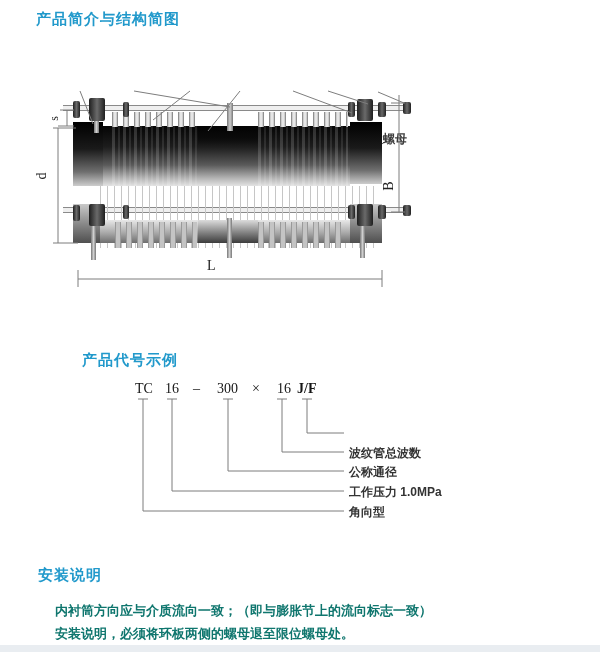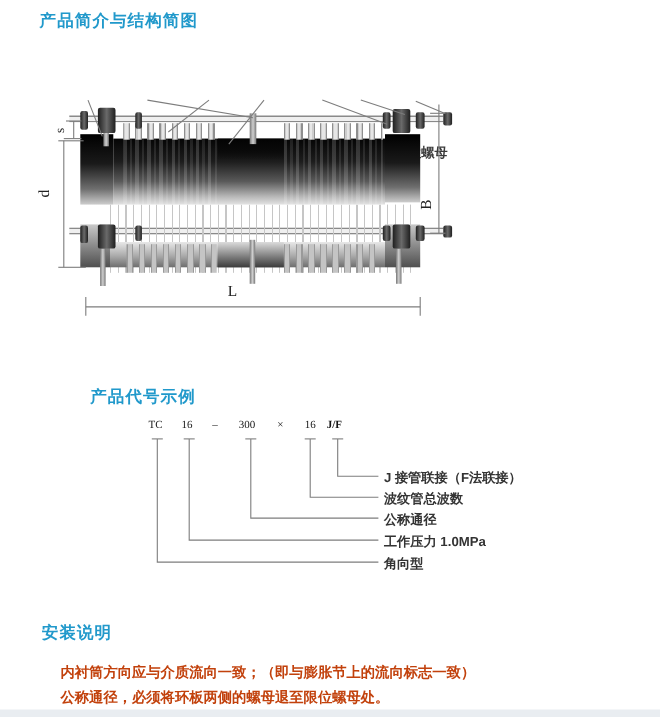--- a/index.html
+++ b/index.html
@@ -20,24 +20,24 @@
   .ridges{position:absolute;background:repeating-linear-gradient(90deg,#8f8f8f 0 1px,#cdcdcd 1px 2px,#e6e6e6 2px 4px,#cdcdcd 4px 5px,#8f8f8f 5px 6px,rgba(0,0,0,0) 6px 11px);z-index:4;}
   .corrug{position:absolute;background:repeating-linear-gradient(90deg,rgba(255,255,255,.16) 0 3px,rgba(255,255,255,0) 3px 6px,rgba(255,255,255,.10) 6px 8px,rgba(255,255,255,0) 8px 11px);z-index:3;}
   .streaks{position:absolute;background:repeating-linear-gradient(90deg,#c6c6c6 0 1px,rgba(0,0,0,0) 1px 7px);z-index:1;}
   .band-bot{position:absolute;background:linear-gradient(180deg,#e8e8e8 0%,#aaa 55%,#6e6e6e 100%);z-index:2;}
   .band-bot-end{position:absolute;background:linear-gradient(180deg,#c9c9c9 0%,#8a8a8a 50%,#4f4f4f 100%);z-index:3;}
   .liner-bot{position:absolute;background:linear-gradient(180deg,#dcdcdc 0%,#7a7a7a 60%,#3c3c3c 100%);z-index:4;}
   .ridges-bot{position:absolute;background:repeating-linear-gradient(90deg,#9a9a9a 0 1px,#c4c4c4 1px 5px,#9a9a9a 5px 6px,rgba(0,0,0,0) 6px 11px);z-index:4;}
   svg{position:absolute;overflow:visible;}
   svg line, svg polyline{stroke:#7d7d7d;stroke-width:1;fill:none;}
   
-  .code-part{position:absolute;top:381px;font-family:"Liberation Serif",serif;font-size:10px;color:#151515;white-space:nowrap;}
+  .code-part{position:absolute;top:381px;font-family:"Liberation Serif",serif;font-size:14px;color:#151515;white-space:nowrap;}
   .callout{position:absolute;left:349px;font-size:12px;font-weight:600;color:#333;white-space:nowrap;}
   
-  .install-line{position:absolute;left:55px;font-size:13px;font-weight:600;color:#c2410c;white-space:nowrap;}
+  .install-line{position:absolute;left:55px;font-size:13px;font-weight:600;color:#0f766e;white-space:nowrap;}
   .bottom-strip{position:absolute;left:0;top:645px;width:600px;height:7px;background:#e9edf1;}
 </style>
 </head>
 <body>
 
 <div class="page">
 
   <div class="sec-title" style="left:36px;top:10px;text-align:center;">产品简介与结构简图</div>
 
   <div class="abs" style="left:0;top:58px;width:460px;height:260px;">
@@ -155,24 +155,23 @@
     </g>
     <g>
       <polyline points="207,3 207,37 244,37"></polyline>
       <polyline points="182,3 182,56 244,56"></polyline>
       <polyline points="128,3 128,75 244,75"></polyline>
       <polyline points="72,3 72,95 244,95"></polyline>
       <polyline points="43,3 43,115 244,115"></polyline>
     </g>
   </svg>
 
-  <span class="callout" style="top:426px;">J 接管联接（F法联接）</span>
   <span class="callout" style="top:445px;">波纹管总波数</span>
   <span class="callout" style="top:464px;">公称通径</span>
   <span class="callout" style="top:484px;">工作压力 1.0MPa</span>
   <span class="callout" style="top:504px;">角向型</span>
 
   <div class="sec-title" style="left:38px;top:566px;">安装说明</div>
   <span class="install-line" style="top:602px;">内衬筒方向应与介质流向一致；（即与膨胀节上的流向标志一致）</span>
-  <span class="install-line" style="top:625px;">公称通径，必须将环板两侧的螺母退至限位螺母处。</span>
+  <span class="install-line" style="top:625px;">安装说明，必须将环板两侧的螺母退至限位螺母处。</span>
 
   <div class="bottom-strip"></div>
 </div>
 
 </body></html>

